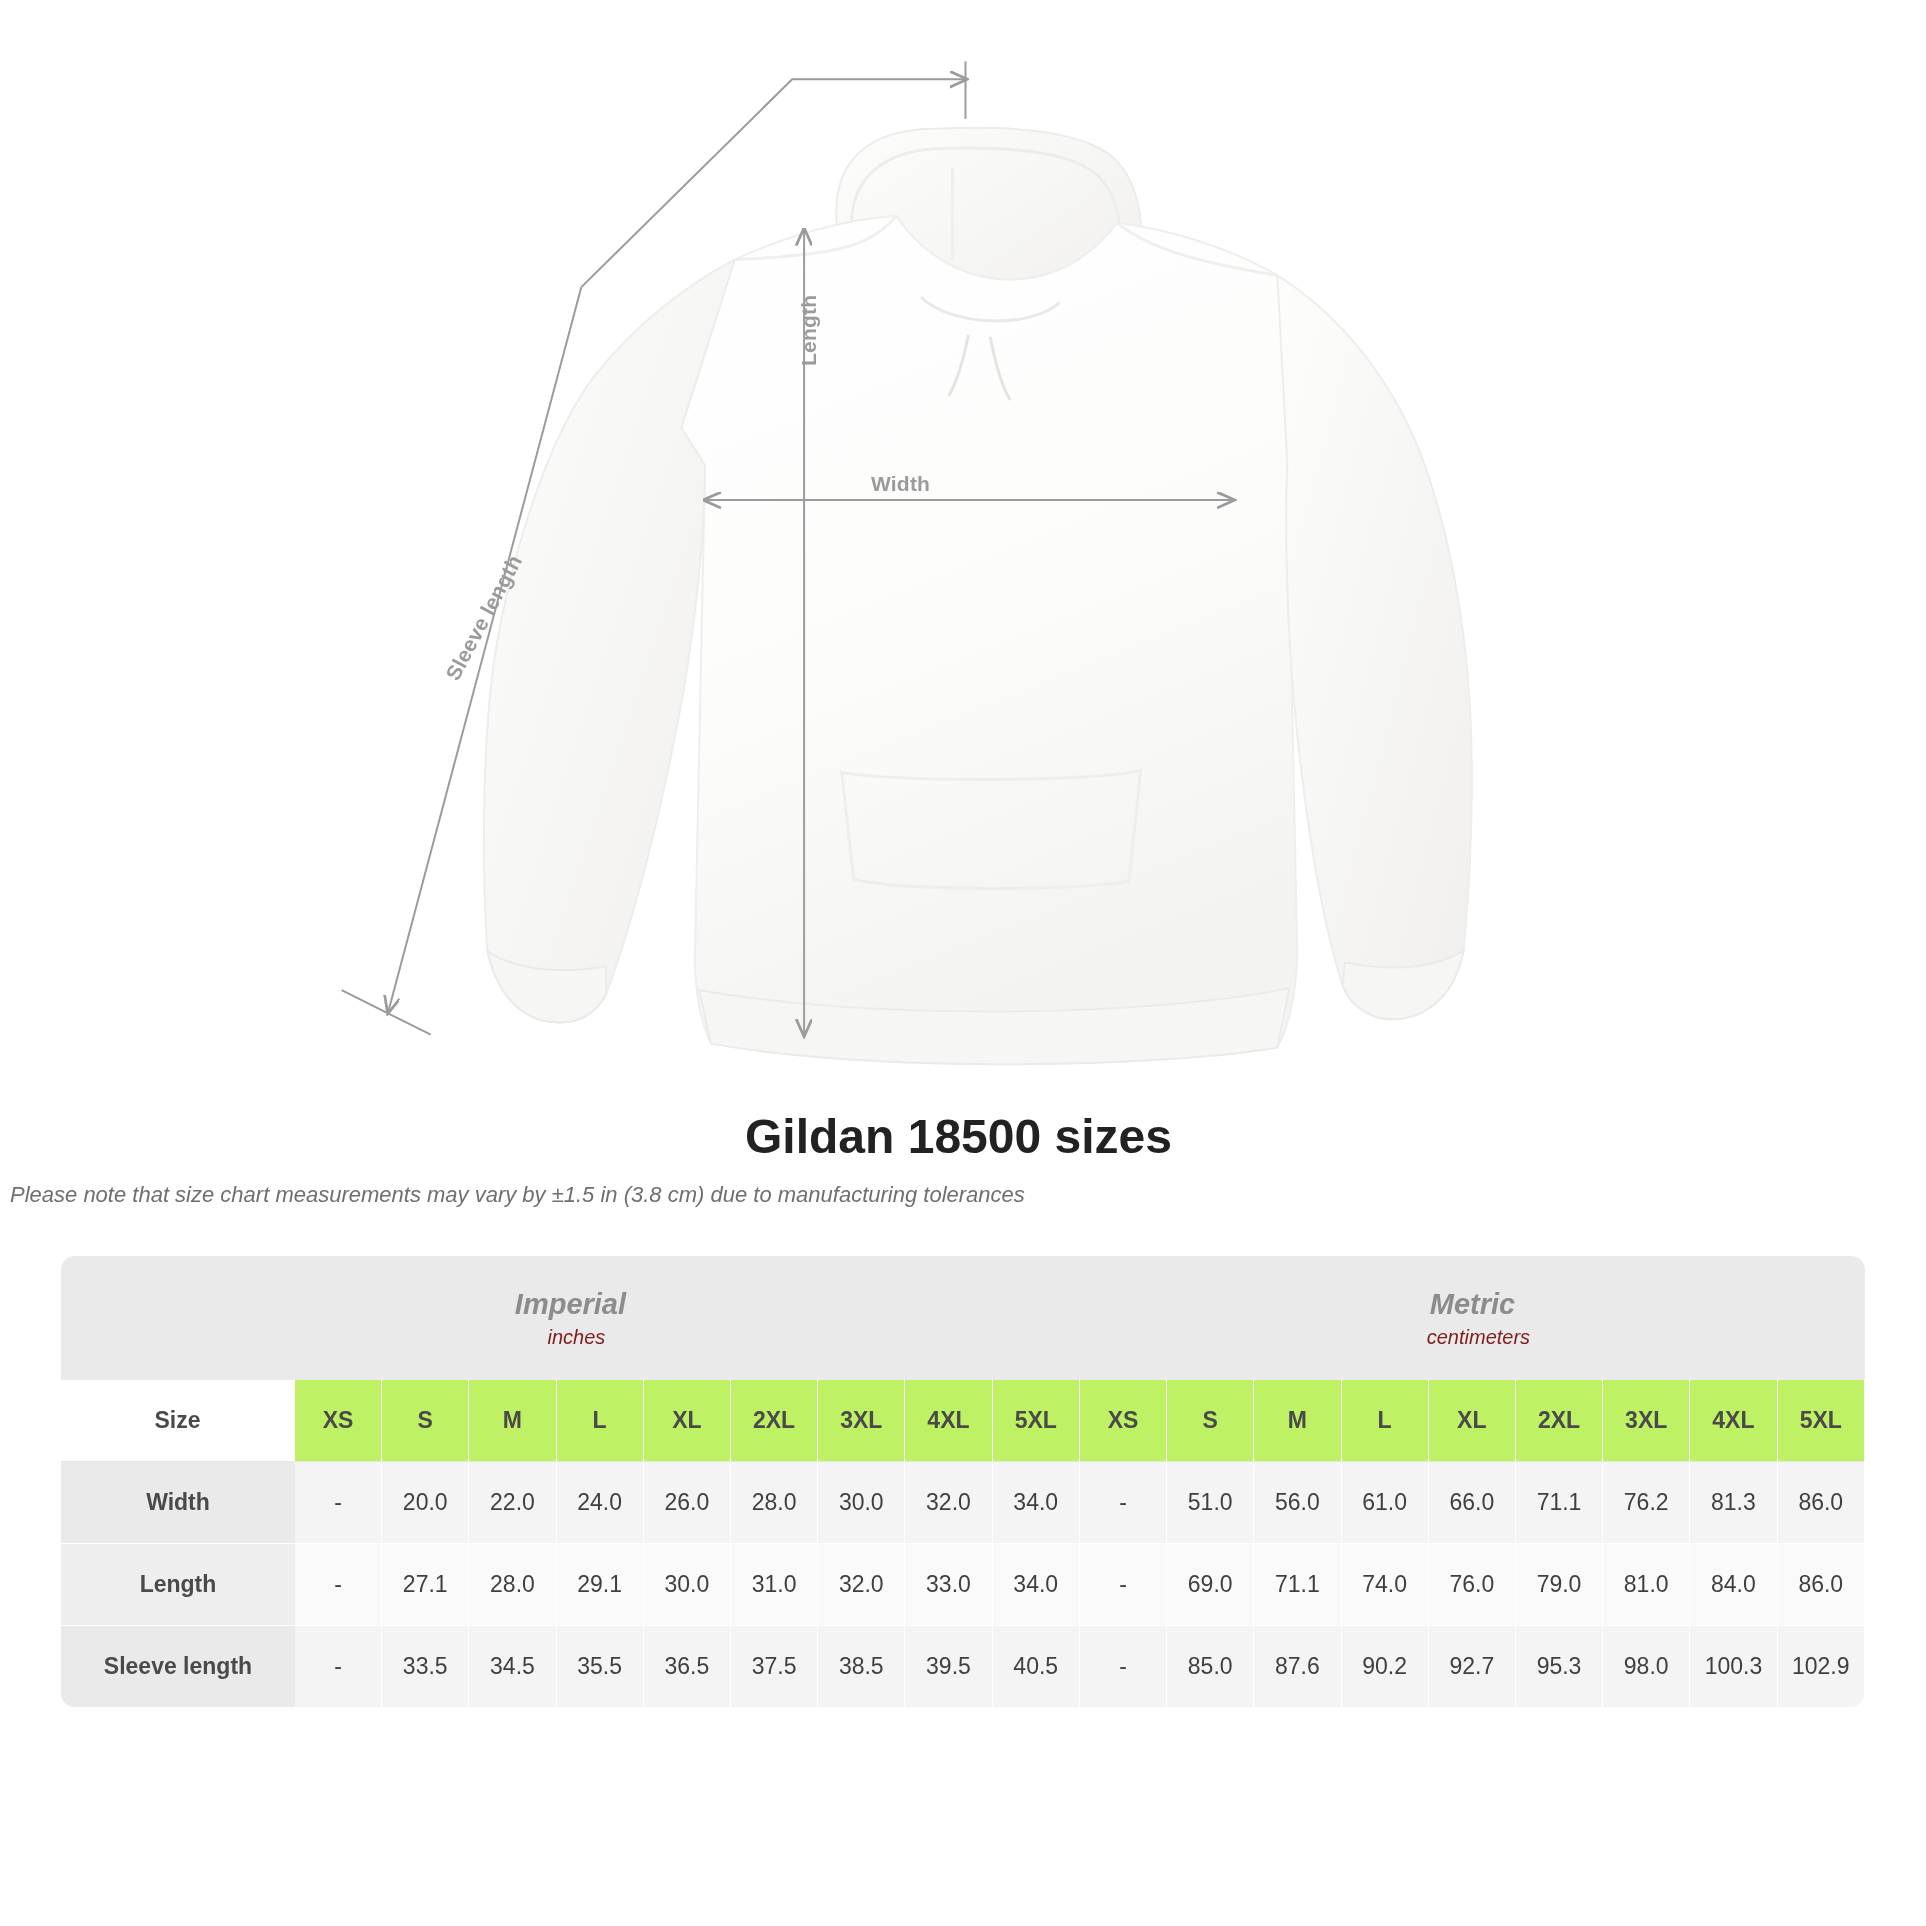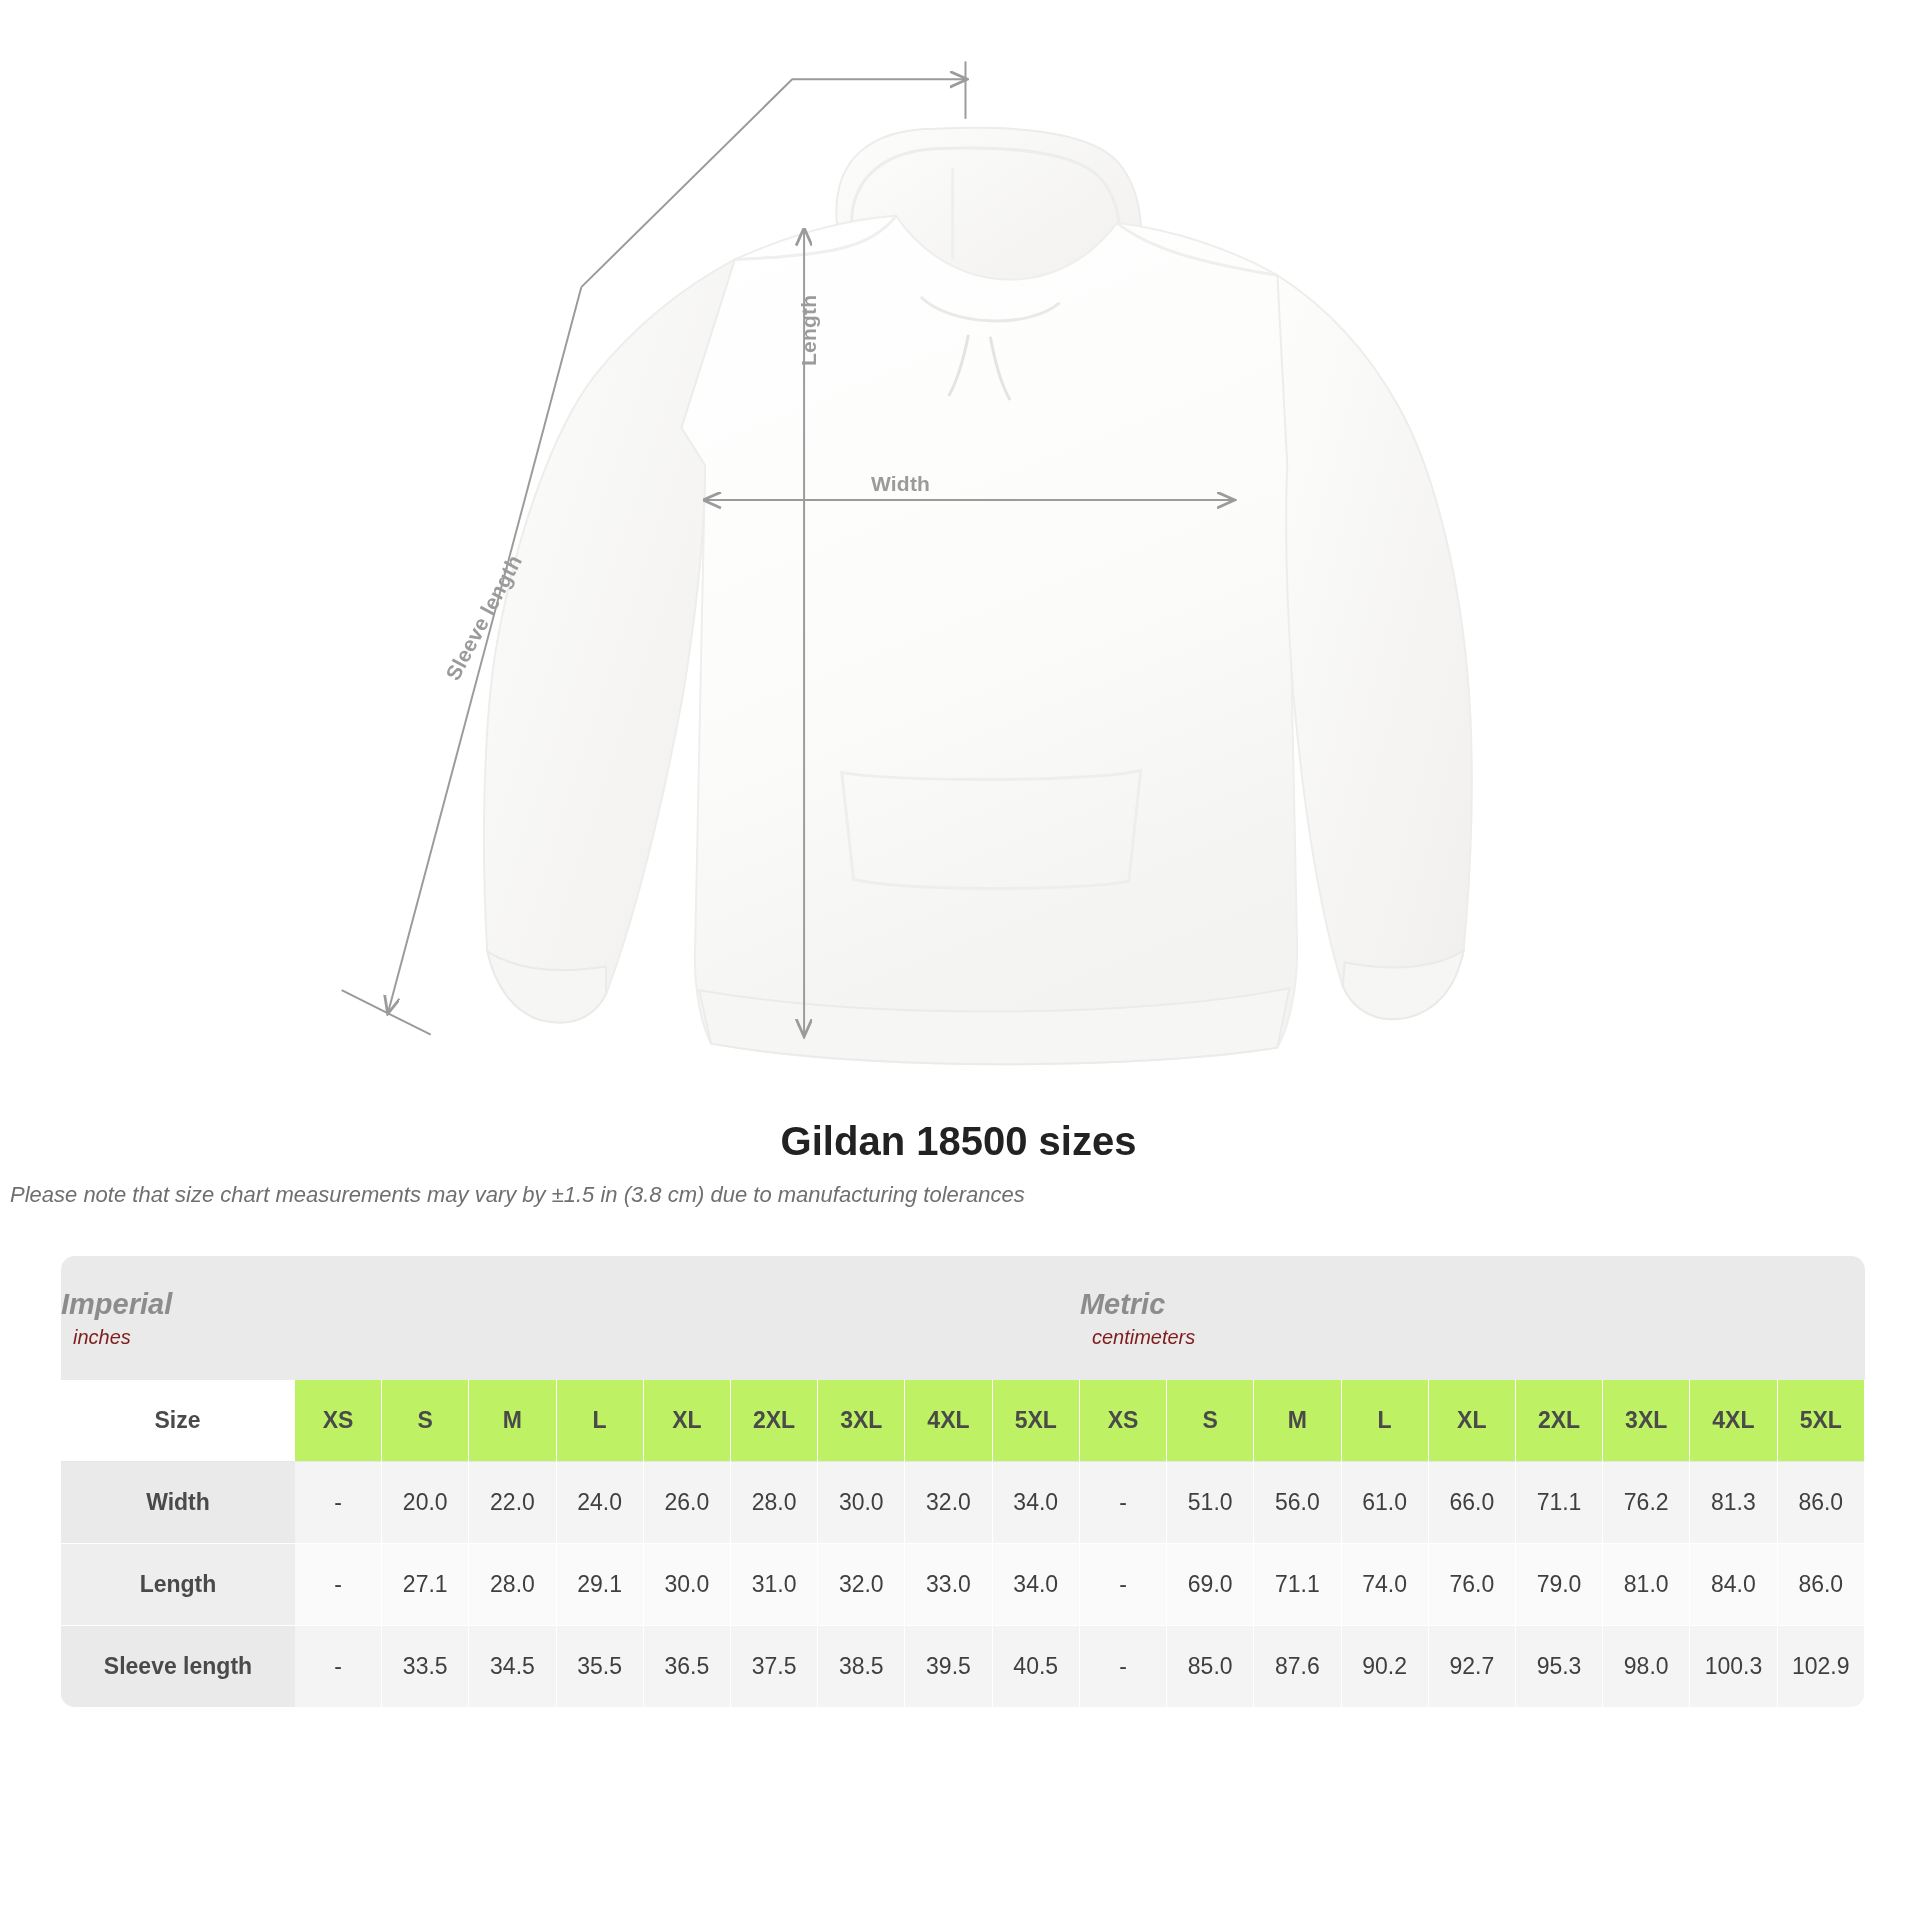--- a/index.html
+++ b/index.html
@@ -53,24 +53,24 @@
   .label-sleeve {
     left: 441px;
     top: 673px;
     transform: rotate(-62deg);
     transform-origin: left top;
   }
 
   
   .chart-title {
     text-align: center;
-    font-size: 40px;
+    font-size: 48px;
     font-weight: bold;
     color: #222222;
-    margin: 10px;
+    margin: 0;
     padding: 0 10px 4px 0;
   }
   .chart-note {
     text-align: left;
     font-size: 22px;
     font-style: italic;
     color: #6f6f6f;
     margin: 14px 0 0 0;
     padding-left: 10px;
   }
@@ -81,21 +81,21 @@
   }
   table.size-table {
     width: 1804px;
     border-collapse: separate;
     border-spacing: 0;
     table-layout: fixed;
   }
   table.size-table tr.unit-row td {
     background: #eaeaea;
     padding: 30px 0 28px 0;
-    text-align: left;
+    text-align: center;
     vertical-align: middle;
   }
   table.size-table tr.unit-row td:first-child {
     border-top-left-radius: 14px;
   }
   table.size-table tr.unit-row td:last-child {
     border-top-right-radius: 14px;
   }
   .unit-name {
     font-size: 29px;

